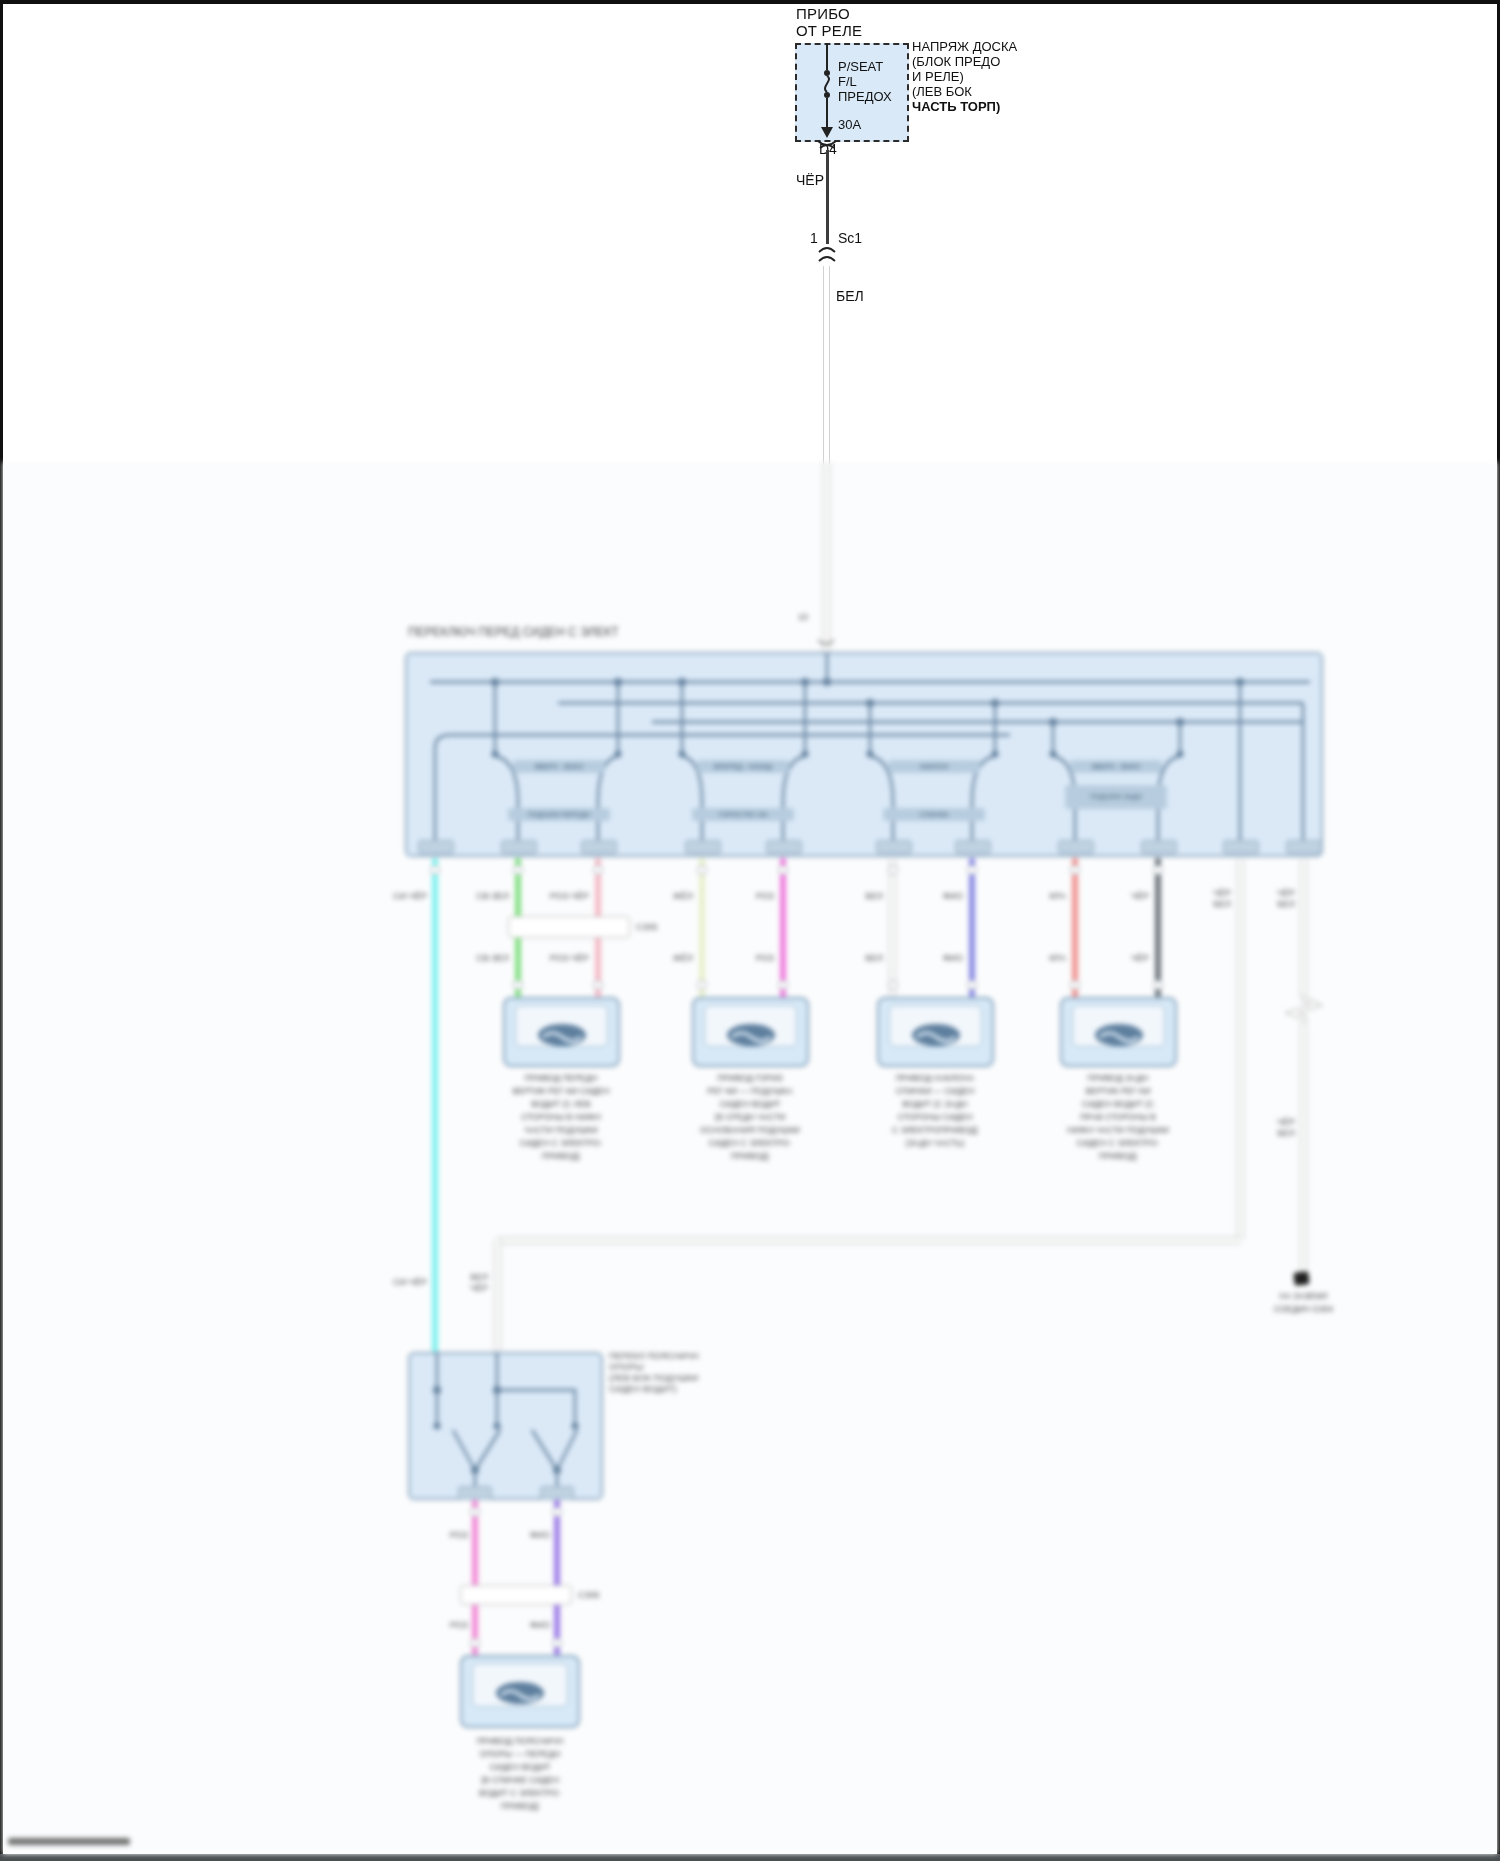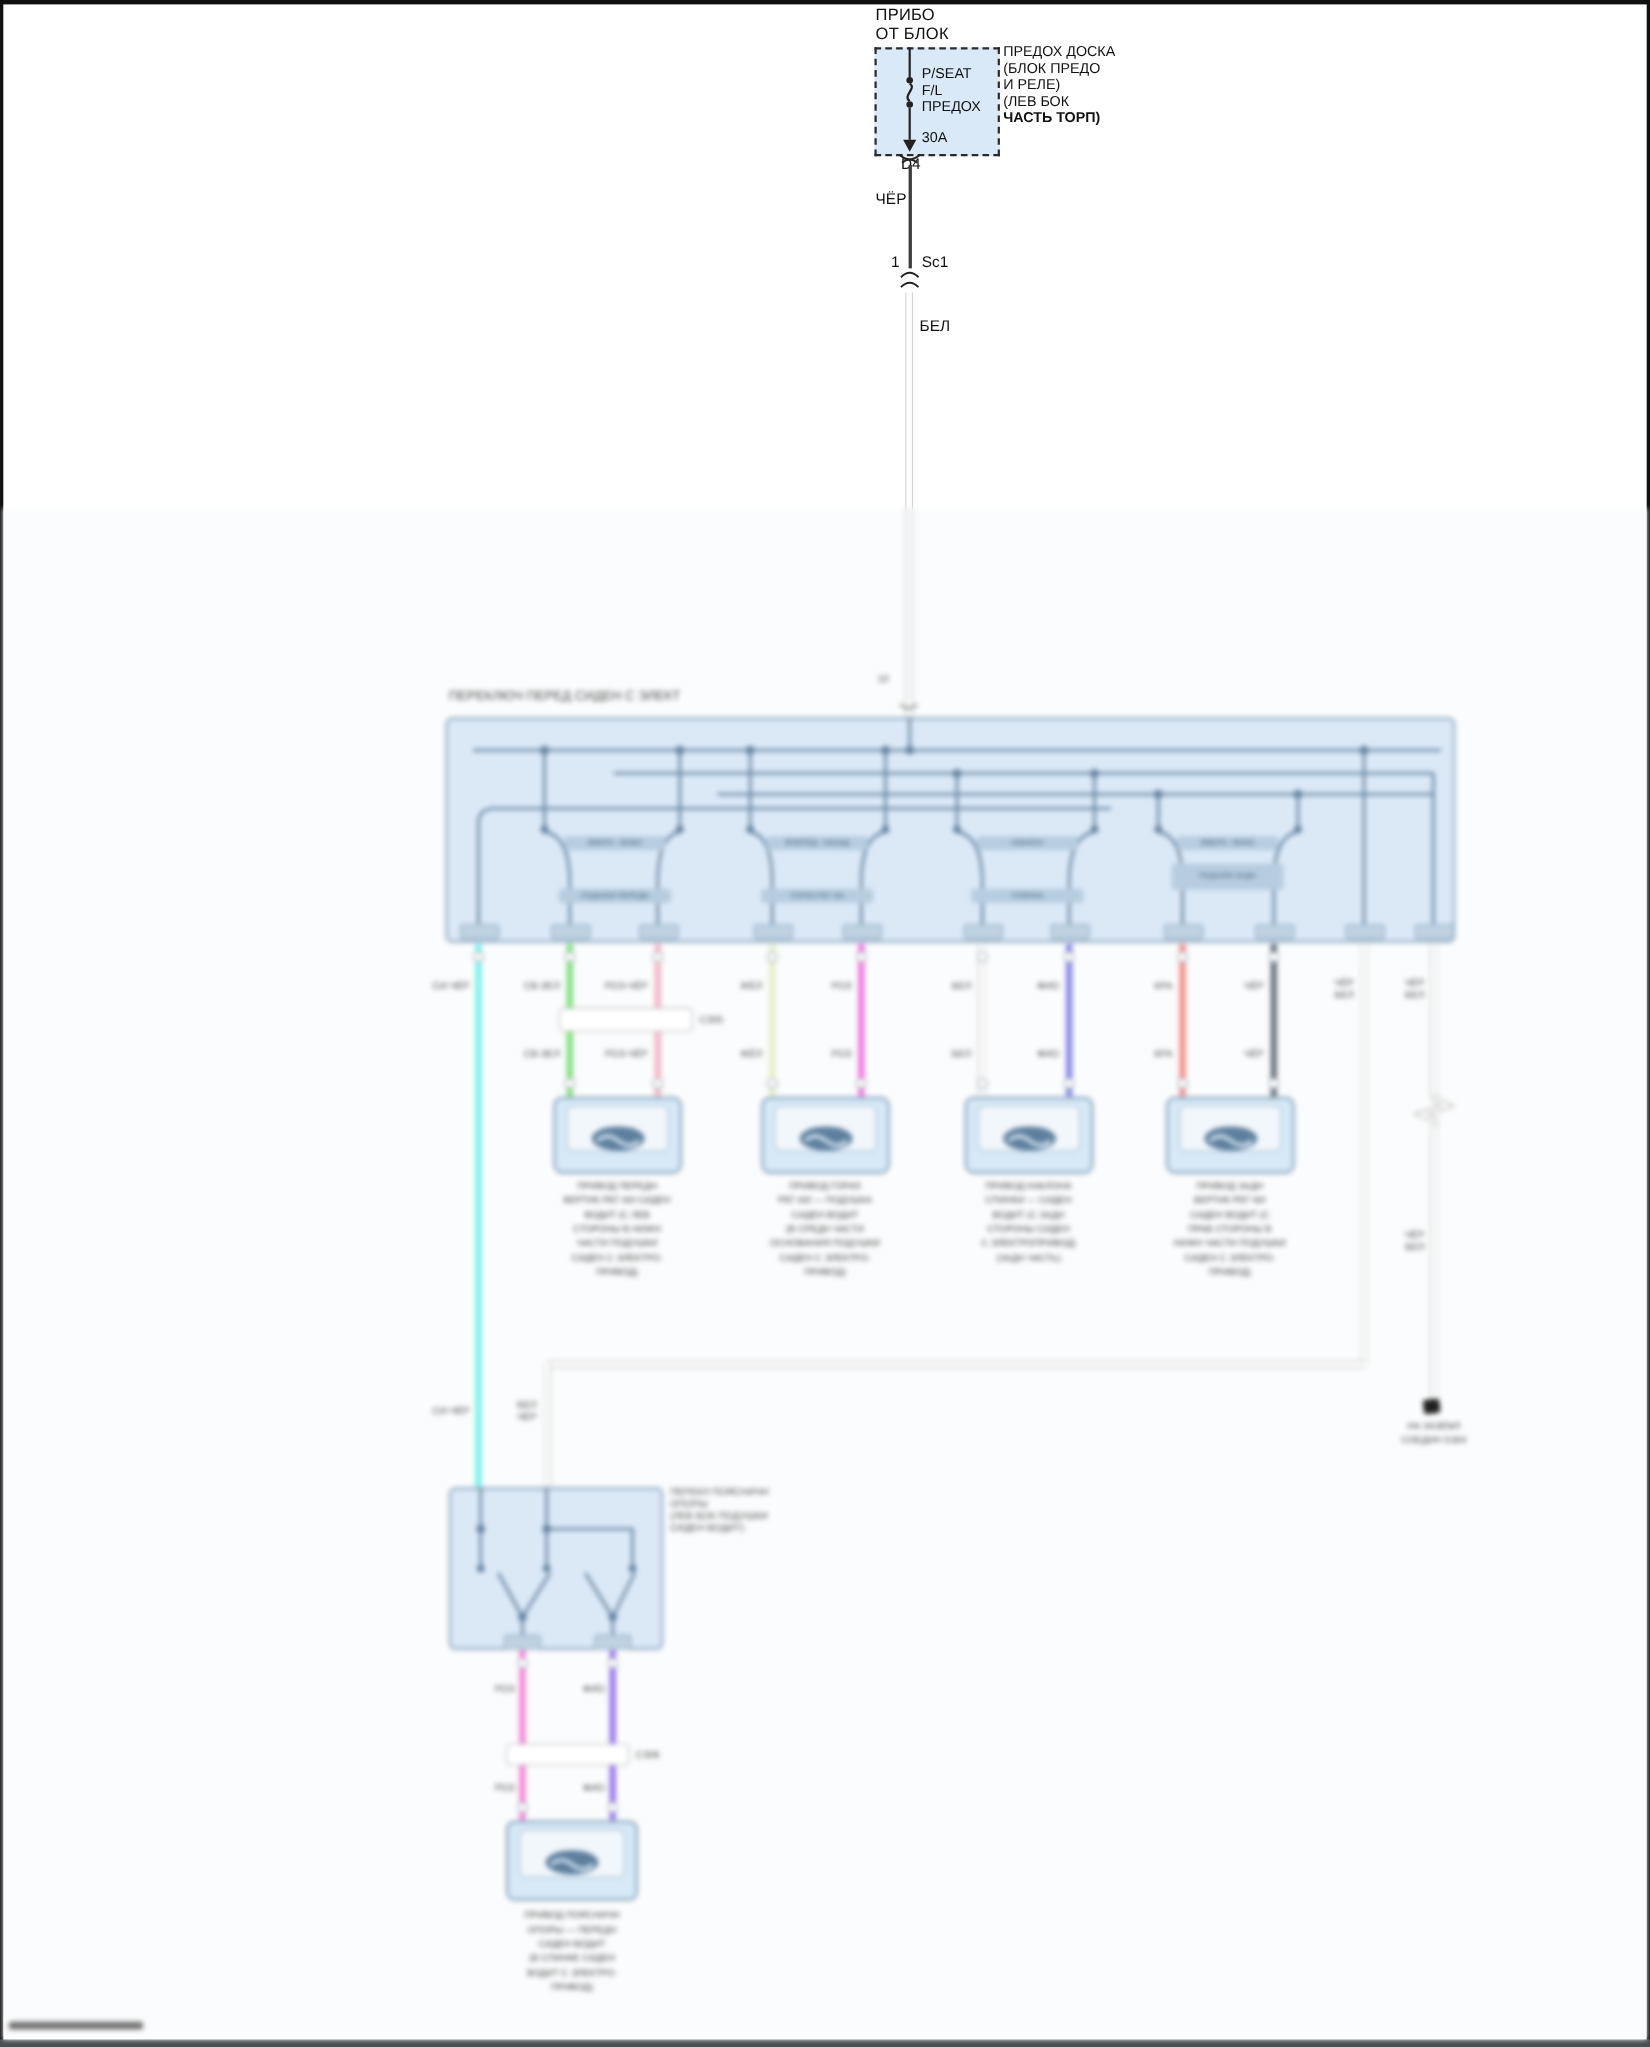--- a/index.html
+++ b/index.html
@@ -47,39 +47,39 @@
 <body>
 
 <div class="page">
 
   <div class="abs frame-top"></div>
   <div class="abs frame-left"></div>
   <div class="abs frame-right"></div>
   <div class="abs frame-bottom"></div>
 
   <div class="abs t-feed" style="left:796px;top:6px;">ПРИБО</div>
-  <div class="abs t-feed" style="left:796px;top:23px;">ОТ БЛОК</div>
+  <div class="abs t-feed" style="left:796px;top:23px;">ОТ РЕЛЕ</div>
 
   <div class="abs fusebox" style="left:795px;top:43px;width:110px;height:95px;"></div>
 
   <svg class="abs" style="left:812px;top:43px;" width="30" height="100" viewBox="0 0 30 100">
     <line x1="15" y1="0" x2="15" y2="27" stroke="#222" stroke-width="2"></line>
     <circle cx="15" cy="30" r="3" fill="#222"></circle>
     <path d="M15,33 c7,4 -7,11 0,16" fill="none" stroke="#222" stroke-width="2"></path>
     <circle cx="15" cy="52" r="3" fill="#222"></circle>
     <line x1="15" y1="55" x2="15" y2="84" stroke="#222" stroke-width="2"></line>
     <polygon points="9,84 21,84 15,95" fill="#222"></polygon>
   </svg>
 
   <div class="abs t-fuse" style="left:838px;top:59px;">P/SEAT</div>
   <div class="abs t-fuse" style="left:838px;top:74px;">F/L</div>
   <div class="abs t-fuse" style="left:838px;top:89px;">ПРЕДОХ</div>
   <div class="abs t-fuse" style="left:838px;top:104px;margin-top:13px;">30А</div>
 
-  <div class="abs t-loc" style="left:912px;top:39px;">ПРЕДОХ ДОСКА</div>
+  <div class="abs t-loc" style="left:912px;top:39px;">НАПРЯЖ ДОСКА</div>
   <div class="abs t-loc" style="left:912px;top:54px;">(БЛОК ПРЕДО</div>
   <div class="abs t-loc" style="left:912px;top:69px;">И РЕЛЕ)</div>
   <div class="abs t-loc" style="left:912px;top:84px;">(ЛЕВ БОК</div>
   <div class="abs t-loc" style="left:912px;top:99px;font-weight:bold;">ЧАСТЬ ТОРП)</div>
 
   <div class="abs t-sm" style="left:819px;top:141px;">D4</div>
   <svg class="abs" style="left:816px;top:138px;" width="22" height="14" viewBox="0 0 22 14">
     <path d="M2,3 Q11,11 20,3" fill="none" stroke="#222" stroke-width="1.8"></path>
     <path d="M4,10 Q11,4 18,10" fill="none" stroke="#222" stroke-width="1.8"></path>
   </svg>

